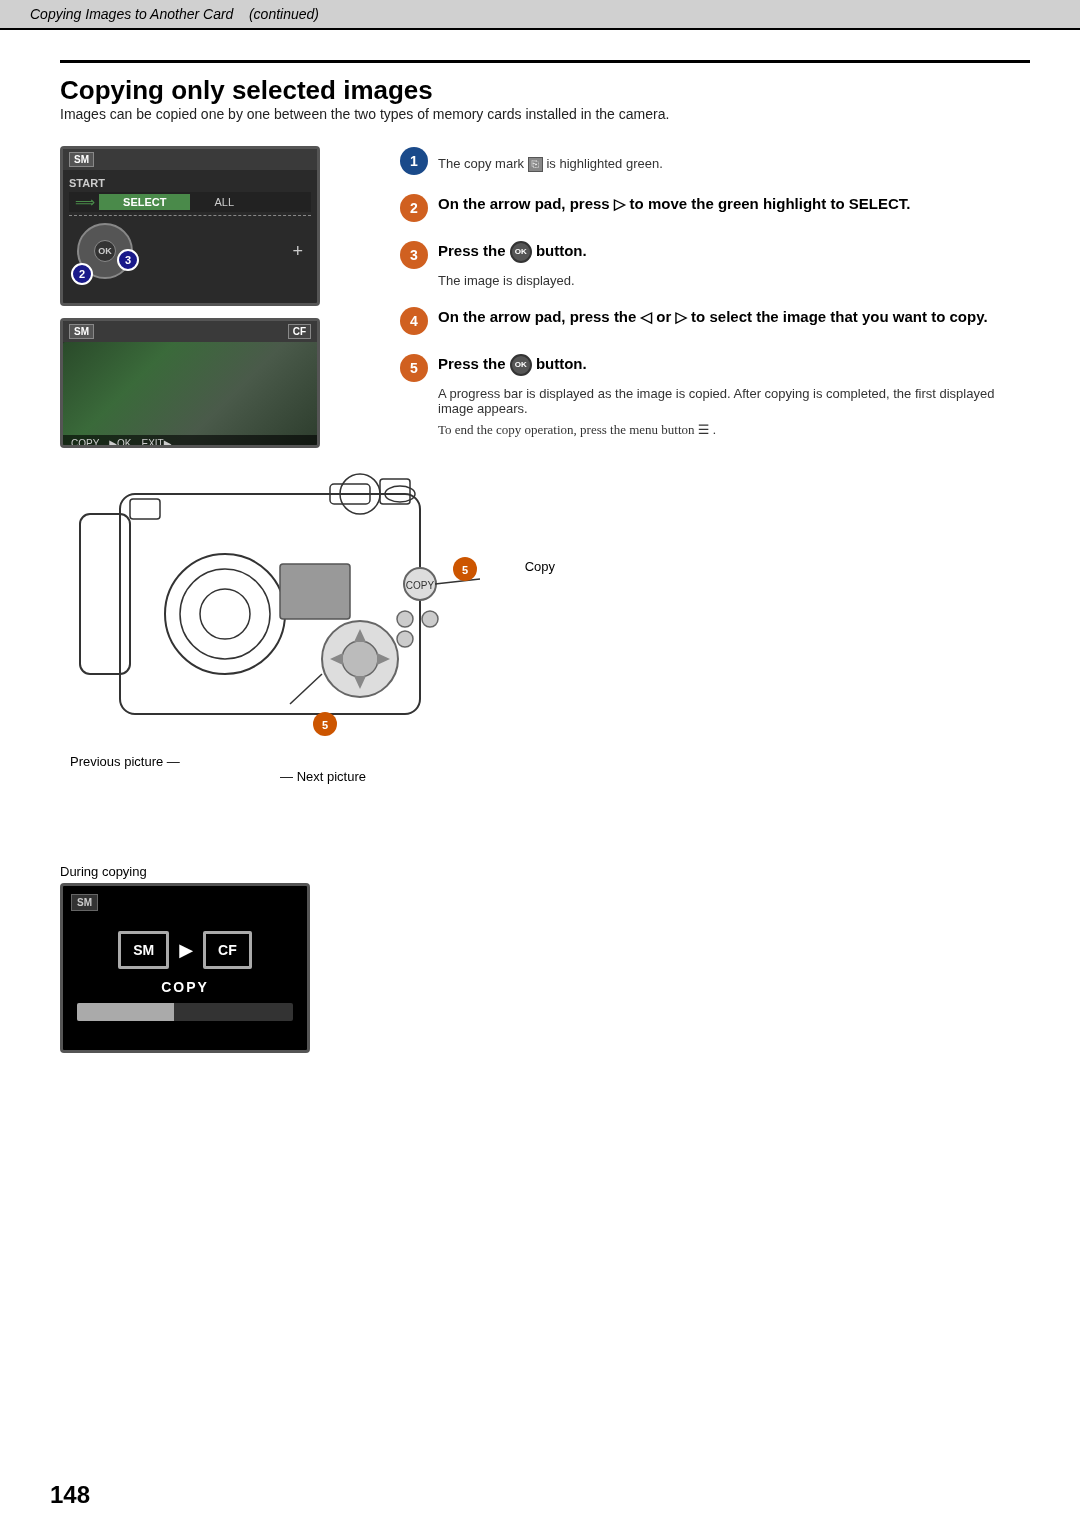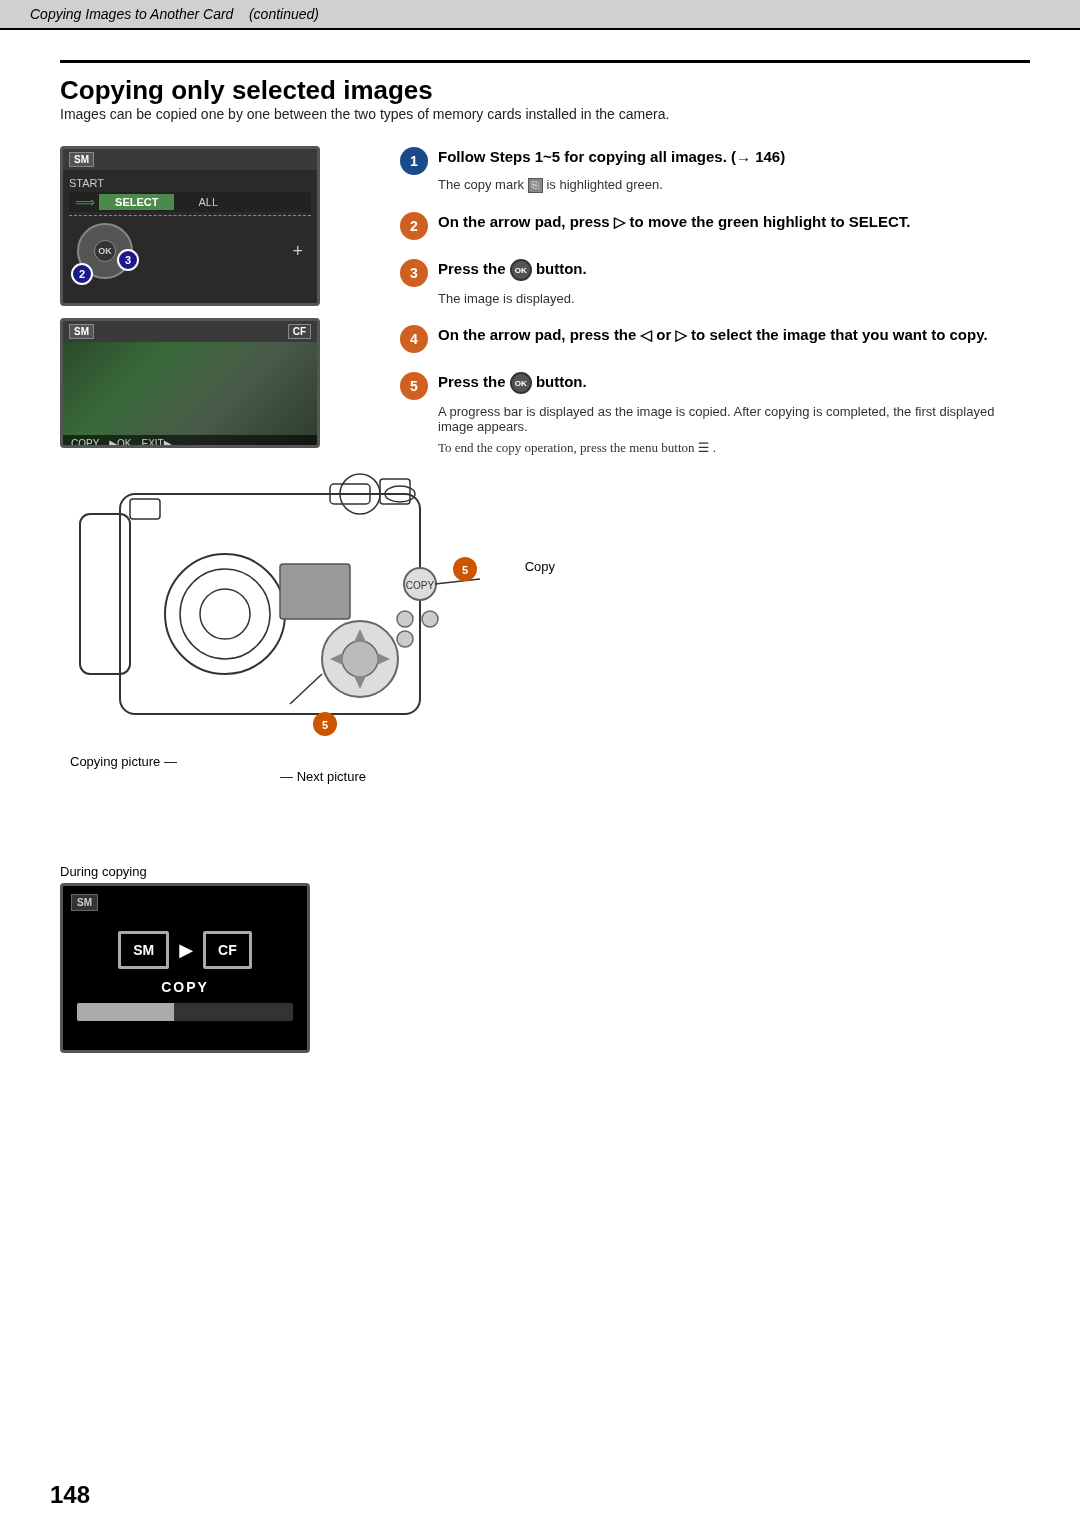--- a/index.html
+++ b/index.html
@@ -98,26 +98,27 @@
       padding: 4px 6px;
       color: #ccc;
       font-size: 12px;
     }
 
     .screen-row {
       display: flex;
       align-items: flex-end;
       gap: 6px;
       padding: 3px 0;
+      font-weight: bold;
     }
 
     .screen-highlight-green {
       background: #4a8a4a;
       color: #fff;
-      padding: 2px 16px;
+      padding: 2px 24px;
       font-size: 11px;
       font-weight: bold;
       display: inline-block;
     }
 
     .screen-text {
       color: #ccc;
       font-size: 11px;
     }
 
@@ -492,36 +493,33 @@
           <circle cx="345" cy="175" r="8" fill="#ccc" stroke="#666" stroke-width="1.5"></circle>
         </svg>
         
         <div class="diagram-label" style="right:5px; top:95px;">
           <span>Copy</span>
         </div>
         <div class="diagram-label" style="left:220px; bottom:40px;">
           — <span>Next picture</span>
         </div>
         <div class="diagram-label" style="left:10px; bottom:55px;">
-          <span>Copying picture</span> —
+          <span>Previous picture</span> —
         </div>
       </div>
 
     </div>
 
     <div class="right-col">
 
       <div class="step">
         <div class="step-circle step-circle-blue">
           <span>1</span>
         </div>
         <div class="step-body">
-          <div class="step-main-text">
-            <span>Follow Steps 1~5 for copying all images. (→ 146)</span>
-          </div>
           <div class="step-sub-text">
             <span>The copy mark</span>
             <span class="copy-mark-inline">⎘</span>
             <span>is highlighted green.</span>
           </div>
         </div>
       </div>
 
       <div class="step">
         <div class="step-circle step-circle-orange">

